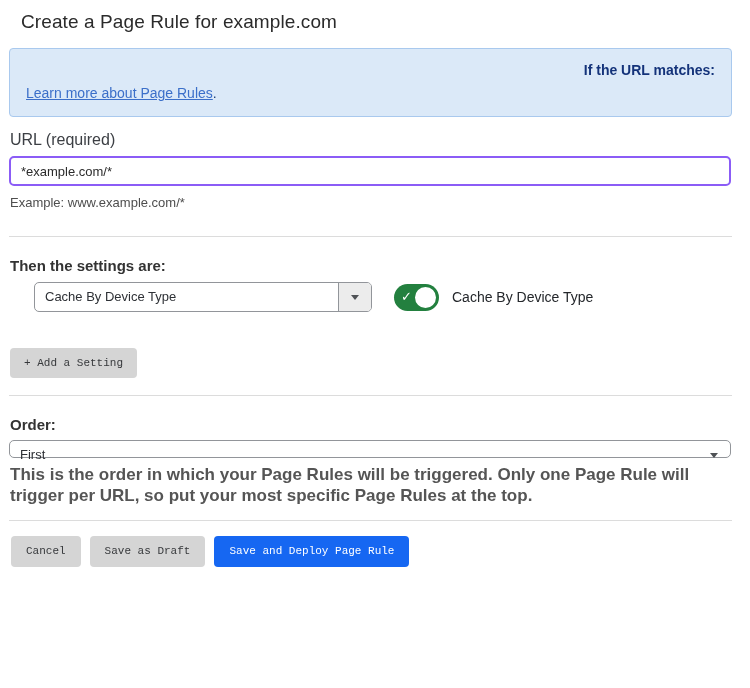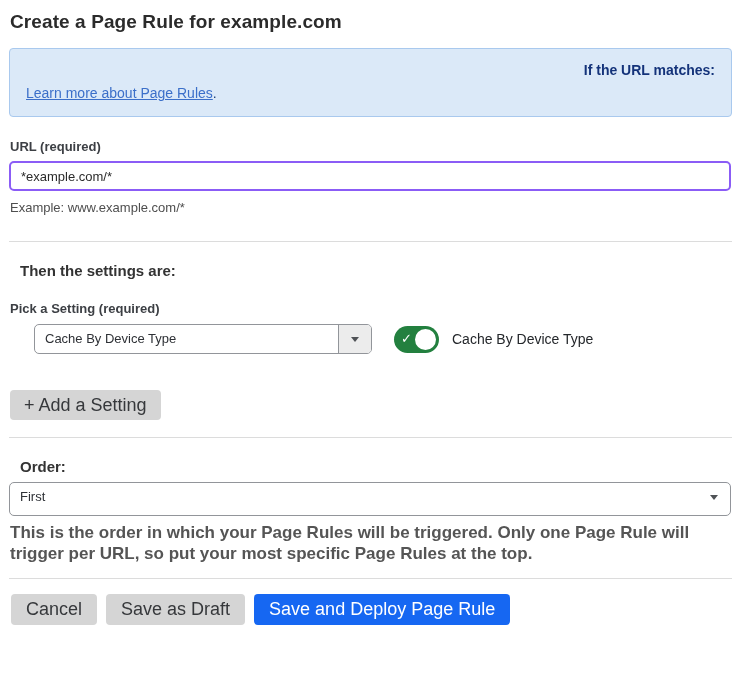--- a/index.html
+++ b/index.html
@@ -6,23 +6,23 @@
   html, body { width: 750px; height: 688px; background: #ffffff; }
   body {
     font-family: "Liberation Sans", "DejaVu Sans", sans-serif;
     color: #2b2b2b;
     overflow: hidden;
   }
   .container { padding: 9px 18px 0 9px; }
 
   .page-title {
     font-size: 19px;
-    font-weight: bold;
+    font-weight: normal;
     color: #2b2b2b;
-    margin: 2px 0 15px 1px;
+    margin: 2px 0 15px 12px;
     letter-spacing: 0.1px;
   }
 
   
   .info-box {
     background: #dbe9f8;
     border: 1px solid #a9c9ee;
     border-radius: 4px;
     padding: 10px 16px 11px 16px;
     font-size: 14px;
@@ -31,24 +31,23 @@
   }
   .info-heading { font-weight: bold; color: #14337a; text-align: right; }
   .info-link {
     color: #3b6fc9;
     text-decoration: underline;
     cursor: pointer;
   }
   .info-link-suffix { color: #1e3f7d; }
 
   .field-label {
-    font-size: 13px;
+    font-size: 16px;
     color: #3c3f44;
-    margin: 22px 0 7px 1px;
-    font-weight: bold;
+    margin: 14px 0 7px 1px;
   }
 
   .text-input {
     display: block;
     width: 722px;
     height: 30px;
     border: 2px solid #8b5cf6;
     border-radius: 5px;
     padding: 0 10px;
     font-size: 13px;
@@ -68,21 +67,21 @@
   .divider {
     border: none;
     border-top: 1px solid #dcdcdc;
     margin-top: 23px;
   }
 
   .section-heading {
     font-size: 15px;
     font-weight: bold;
     color: #333;
-    margin: 20px 0 0 11px;
+    margin: 20px 0 0 1px;
   }
 
   
   .setting-row { display: flex; align-items: center; margin-top: 8px; padding-left: 25px; }
 
   .setting-select {
     display: flex;
     width: 338px;
     height: 30px;
     border: 1px solid #92959a;
@@ -146,36 +145,36 @@
     font-size: 14px;
     color: #24272b;
     margin-left: 13px;
   }
 
   .btn {
     display: inline-block;
     height: 31px;
     border: none;
     border-radius: 4px;
-    font-size: 18px;
-    font-family: Liberation Sans, sans-serif;
+    font-size: 11px;
+    font-family: Liberation Mono, monospace;
     cursor: pointer;
     line-height: 31px;
     padding: 0 15px;
   }
   .btn-gray { background: #d5d5d5; color: #36383b; }
   .btn-primary { background: #1667f2; color: #ffffff; }
 
   .add-setting-btn { margin: 36px 0 0 1px; height: 30px; line-height: 30px; padding: 0 14px; }
 
   
   .order-select {
     position: relative;
     width: 722px;
-    height: 34px;
+    height: 18px;
     border: 1px solid #92959a;
     border-radius: 5px;
     background: #fff;
     cursor: pointer;
     margin-top: 7px;
   }
   .order-select-value {
     font-size: 13px;
     color: #2e3136;
     line-height: 28px;
@@ -218,21 +217,20 @@
   </div>
 
   <div class="field-label">URL (required)</div>
   <input type="text" class="text-input" value="*example.com/*" style="">
   <div class="helper-text">Example: www.example.com/*</div>
 
   <hr class="divider">
 
   <div class="section-heading">Then the settings are:</div>
 
-  <div class="field-label">Pick a Setting (required)</div>
 
   <div class="setting-row">
     <div class="setting-select">
       <div class="setting-select-value">Cache By Device Type</div>
       <div class="setting-select-arrow-seg">
         <span class="tri-down"></span>
       </div>
     </div>
     <div class="toggle">
       <span class="toggle-check">✓</span>

